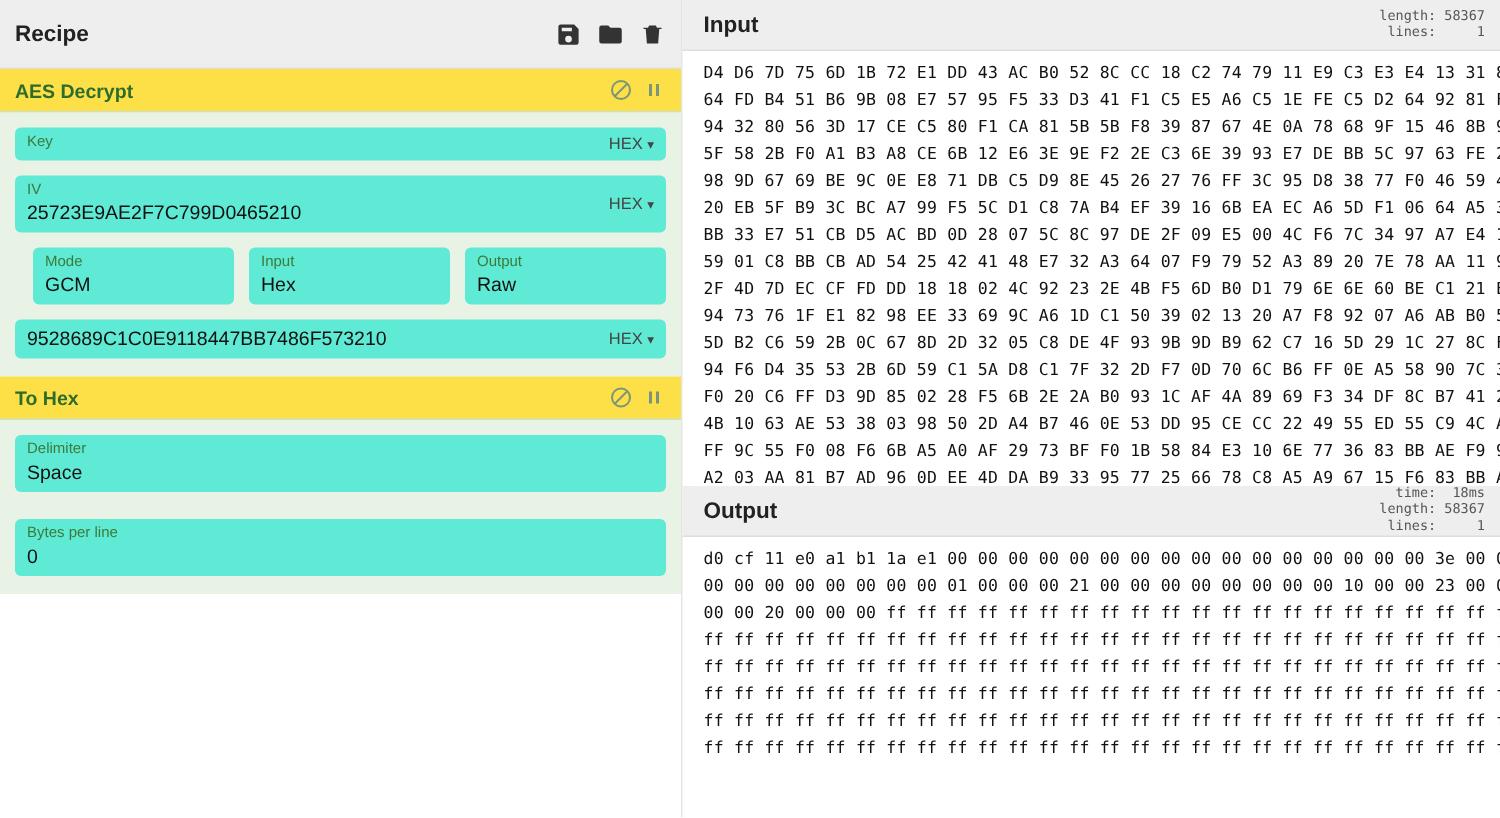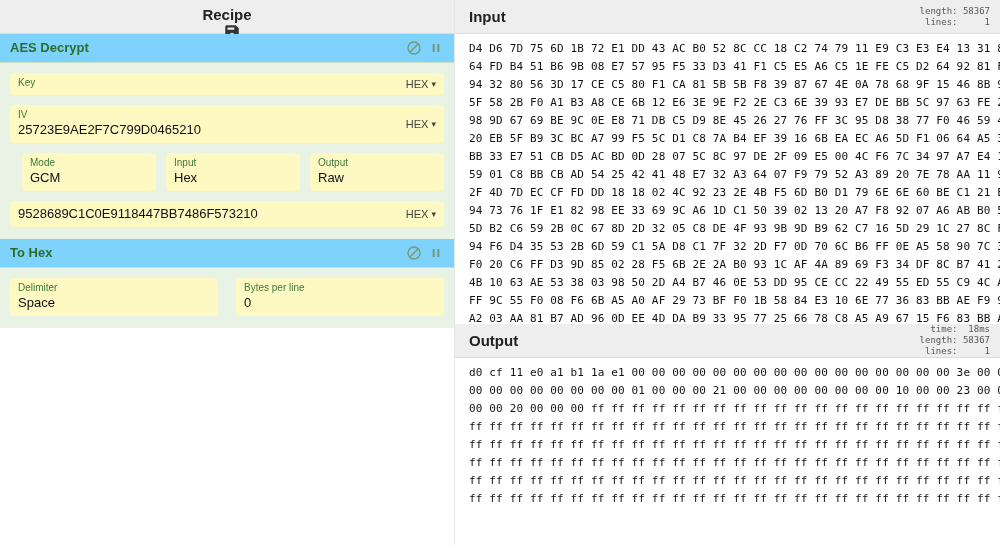--- a/index.html
+++ b/index.html
@@ -19,38 +19,37 @@
     display: flex;
     flex-direction: column;
     border-right: 1px solid #e5e5e5;
   }
   .recipe-header {
     display: flex;
     align-items: center;
     padding: 6px 10px;
     background: #eee;
     border-bottom: 1px solid #ddd;
-    height: 34px;
-    flex-direction: column;
+    height: 46px;
   }
   .recipe-header .title {
     font-weight: 700;
     font-size: 15px;
     flex: 1;
   }
   .recipe-header .icon-btn {
     margin-left: 10px;
     cursor: pointer;
     display: inline-flex;
   }
   .op-title-row, .op-title-row2 {
-    background: #7dd3fc;
+    background: #fde047;
     padding: 6px 10px;
     display: flex;
-    align-items: flex-start;
+    align-items: center;
     border-bottom: 1px solid #cbe0c8;
   }
   .op-title-row .op-name, .op-title-row2 .op-name {
     flex:1;
     font-weight:700;
     color:#2e6c2b;
     font-size:13px;
   }
   .op-title-row .ctrl, .op-title-row2 .ctrl {
     margin-left:6px;
@@ -59,21 +58,21 @@
     display:inline-flex;
   }
   .op-body {
     background:#e8f3e6;
     padding: 10px 10px 12px 10px;
     display:flex;
     flex-direction:column;
     gap:10px;
   }
   .field {
-    background:#fef9c3;
+    background:#5eead4;
     border-radius:4px;
     padding:4px 8px 6px 8px;
     position:relative;
   }
   .field .lbl {
     font-size:10px;
     color:#3d7a39;
     line-height:12px;
   }
   .field .val {
@@ -98,20 +97,21 @@
   .chev { font-size:9px; }
   .row-three {
     display:flex;
     gap:10px;
     margin-left:12px;
   }
   .row-three .field { flex:1; }
   .row-two {
     display:flex;
     gap:18px;
+    flex-direction:column;
   }
   .row-two .field { flex:1; }
 
   .recipe-body-remaining {
     flex:1;
     background:#fff;
   }
 
   
   .io-panel {

